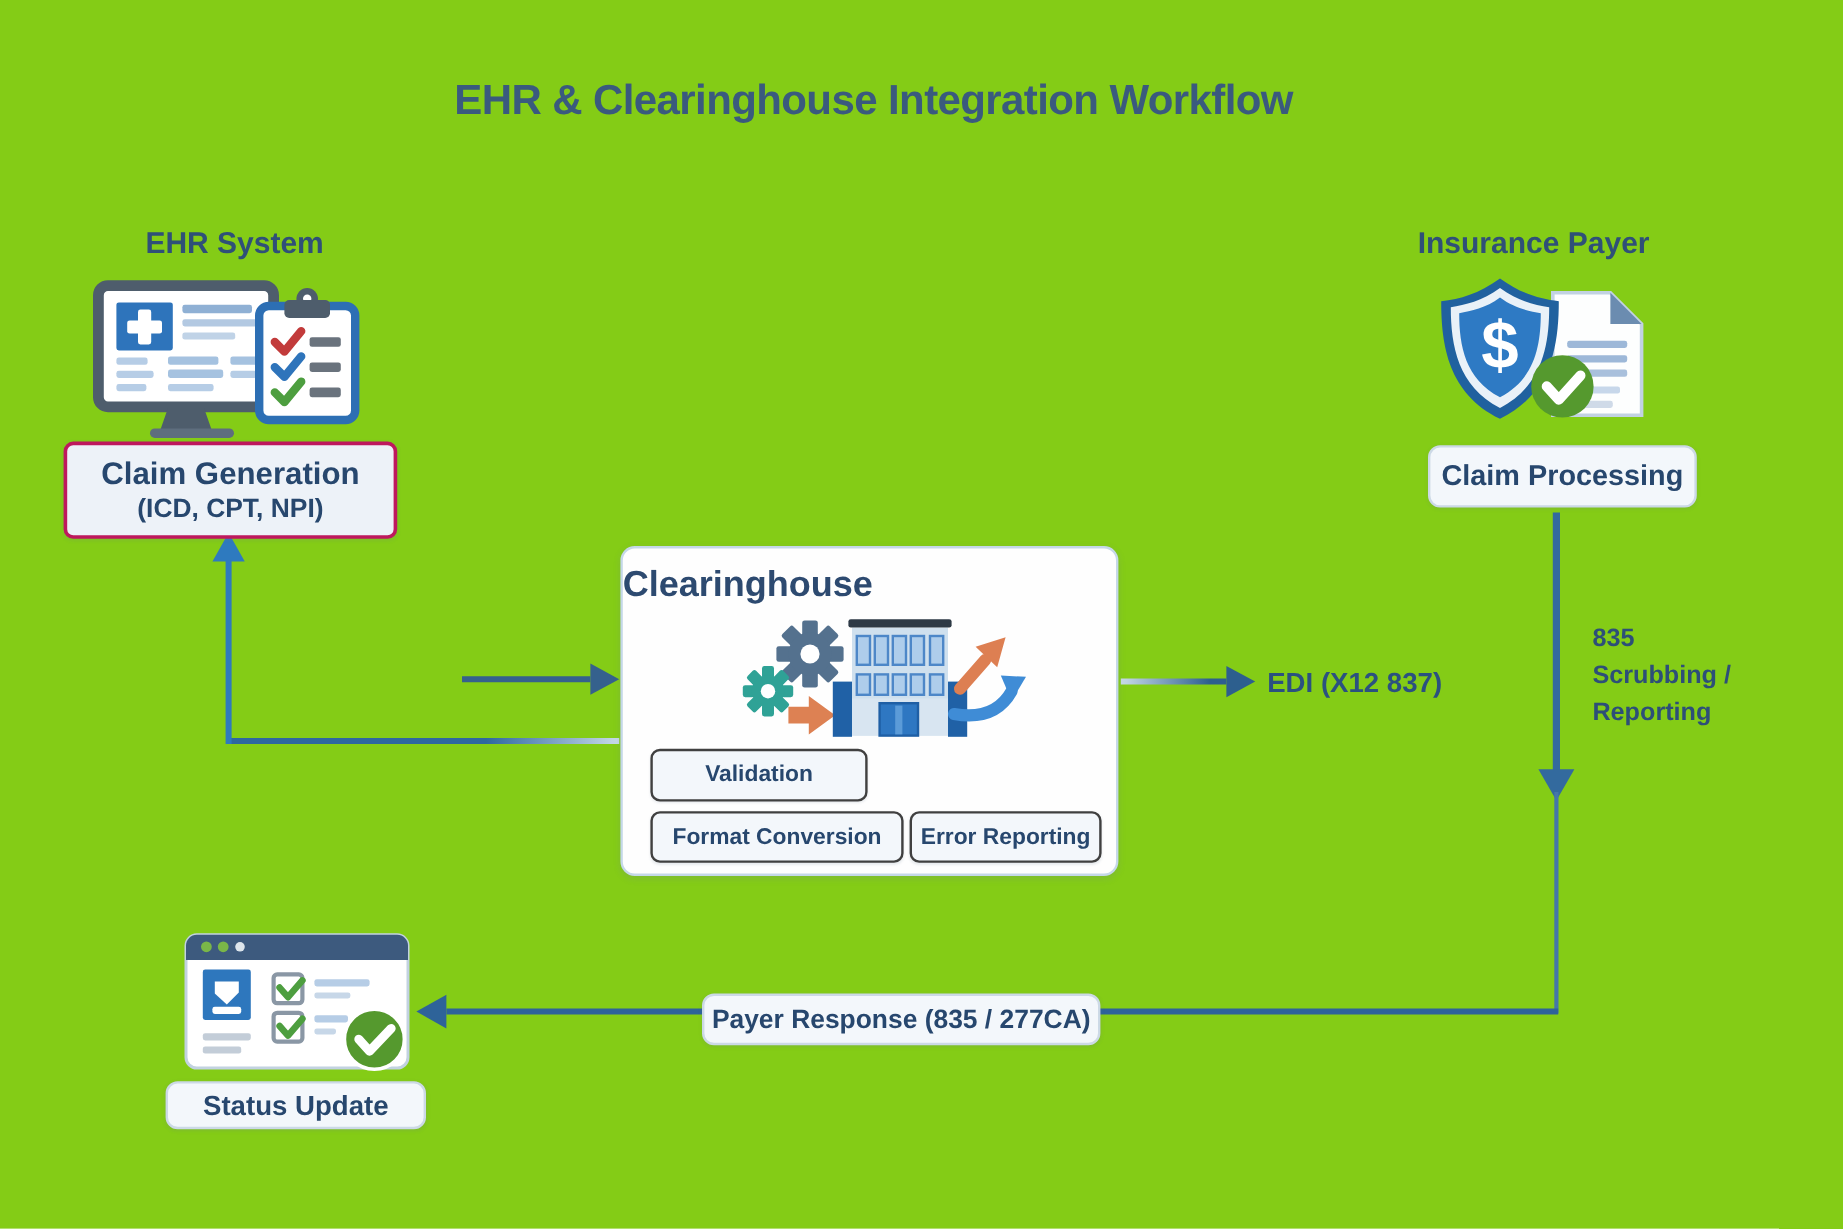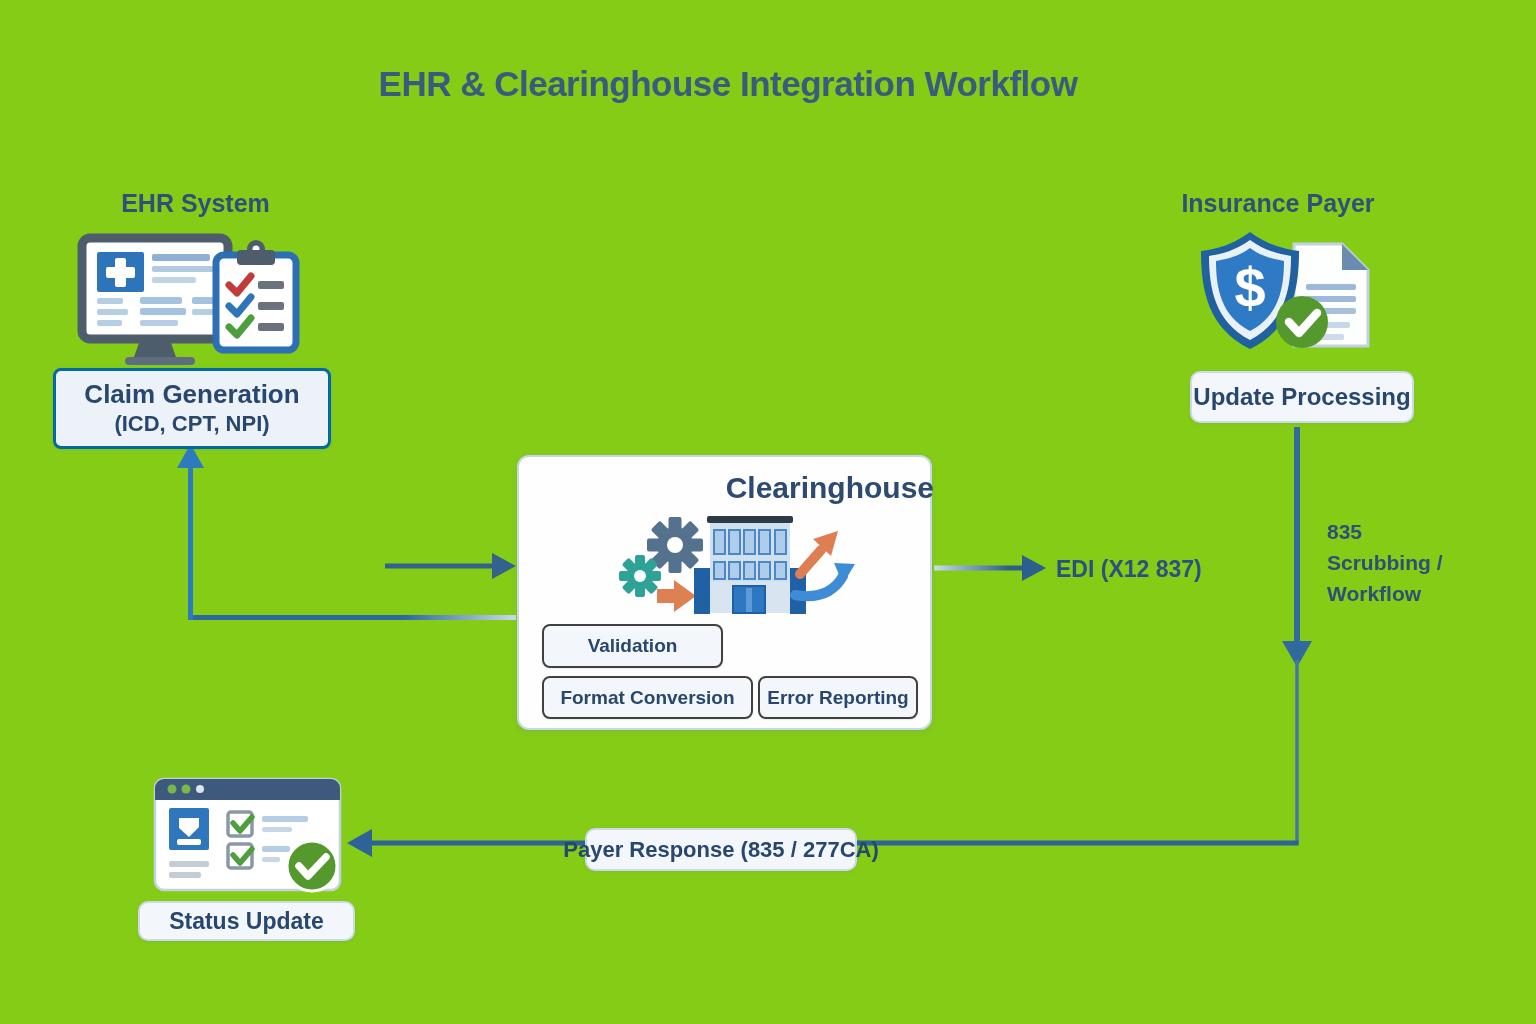--- a/index.html
+++ b/index.html
@@ -15,28 +15,28 @@
   .sec-label{font-size:25px;font-weight:bold;color:#2f5078;text-align:center;}
   .flow-label{font-weight:bold;color:#2d4f78;}
   .box{
     box-sizing:border-box;display:flex;align-items:center;justify-content:center;
     background:#f3f7fb;border:2px solid #ccd9e6;border-radius:9px;
     color:#27476e;font-weight:bold;white-space:nowrap;
     box-shadow:0 1px 3px rgba(100,120,145,.18);
   }
   .cg-box{
     box-sizing:border-box;display:flex;flex-direction:column;align-items:center;justify-content:center;
-    background:#edf2f8;border:3px solid #0369a1;border-radius:8px;color:#27476e;
+    background:#edf2f8;border:3px solid #be185d;border-radius:8px;color:#27476e;
     box-shadow:0 1px 3px rgba(100,120,145,.15);
   }
   .ch-box{
     box-sizing:border-box;background:#fefefe;border:2px solid #c5d8e8;border-radius:12px;
     box-shadow:0 2px 5px rgba(110,130,150,.22);
   }
-  .ch-title{font-size:30px;font-weight:bold;color:#2d4a70;text-align:right;}
+  .ch-title{font-size:30px;font-weight:bold;color:#2d4a70;text-align:left;}
   .fn-box{
     position:absolute;box-sizing:border-box;display:flex;align-items:center;justify-content:center;
     background:#f3f7fb;border:2px solid #404040;border-radius:8px;
     color:#27476e;font-weight:bold;font-size:19px;white-space:nowrap;
     box-shadow:0 1px 2px rgba(100,120,145,.14);
   }
 </style>
 </head>
 <body>
 
@@ -142,21 +142,21 @@
       <path d="M60,12 C75,23 89,26 101,28 C101,60 95,94 60,112 C25,94 19,60 19,28 C31,26 45,23 60,12 Z" fill="#e9f1f8"></path>
       <path d="M60,20 C72,29 84,31 94,33 C94,60 89,88 60,103 C31,88 26,60 26,33 C36,31 48,29 60,20 Z" fill="#2e7ac4"></path>
       <text x="60" y="79" text-anchor="middle" font-size="56" font-weight="bold" fill="#ffffff">$</text>
     </g>
     <g>
       <circle cx="112" cy="94" r="26" fill="#55992e"></circle>
       <path d="M99,94 l10,11 l18,-20" stroke="#ffffff" stroke-width="8.5" fill="none" stroke-linecap="round" stroke-linejoin="round"></path>
     </g>
   </svg>
 
-  <div class="abs box" style="left:1190px;top:371px;width:224px;height:52px;font-size:24px;border-radius:10px;">Update Processing</div>
+  <div class="abs box" style="left:1190px;top:371px;width:224px;height:52px;font-size:24px;border-radius:10px;">Claim Processing</div>
 
   <div class="abs ch-box" style="left:517px;top:455px;width:415px;height:275px;">
     <div class="abs ch-title" style="left:0;top:14px;width:415px;">Clearinghouse</div>
 
     <svg class="abs" style="left:88px;top:45px" width="260" height="125" viewBox="0 0 260 125">
       <g fill="#54718e">
         <g transform="translate(68,43)">
           <g>
             <rect x="-6.5" y="-28" width="13" height="13" rx="2"></rect>
             <rect x="-6.5" y="-28" width="13" height="13" rx="2" transform="rotate(45)"></rect>
@@ -221,21 +221,21 @@
     <div class="fn-box" style="left:239px;top:219px;width:160px;height:43px;">Error Reporting</div>
     <div class="fn-box" style="left:23px;top:219px;width:211px;height:43px;">Format Conversion</div>
   </div>
 
 
   <div class="abs flow-label" style="left:1056px;top:556px;font-size:23px;color:#2b5180;">EDI (X12 837)</div>
 
   <div class="abs flow-label" style="left:1327px;top:516px;line-height:31px;font-size:21px;">
     <div>835</div>
     <div>Scrubbing /</div>
-    <div>Workflow</div>
+    <div>Reporting</div>
   </div>
 
   <svg class="abs" style="left:152px;top:776px" width="200" height="120" viewBox="0 0 200 120">
     <g>
       <rect x="3" y="3" width="185" height="111" rx="9" fill="#ffffff" stroke="#c2d2e0" stroke-width="2.5"></rect>
       <path d="M3,24 v-12 a9,9 0 0 1 9,-9 h167 a9,9 0 0 1 9,9 v12 z" fill="#3d5a7e"></path>
       <circle cx="20" cy="13" r="4.5" fill="#7ab648"></circle>
       <circle cx="34" cy="13" r="4.5" fill="#7ab648"></circle>
       <circle cx="48" cy="13" r="4" fill="#dde5ec"></circle>
       <rect x="17" y="32" width="40" height="42" rx="2" fill="#2e77bd"></rect>
@@ -253,15 +253,15 @@
       <rect x="110" y="81" width="18" height="5" rx="2" fill="#c7d7e8"></rect>
     </g>
     <g>
       <circle cx="160" cy="90" r="25" fill="#55992e" stroke="#ffffff" stroke-width="3"></circle>
       <path d="M147,90 l9,10 l18,-19" stroke="#ffffff" stroke-width="7.5" fill="none" stroke-linecap="round" stroke-linejoin="round"></path>
     </g>
   </svg>
 
   <div class="abs box" style="left:138px;top:901px;width:217px;height:40px;font-size:23px;border-radius:10px;">Status Update</div>
 
-  <div class="abs box" style="left:585px;top:828px;width:272px;height:43px;font-size:22px;border-radius:10px;">Payer Response (835 / 277CA)</div>
+  <div class="abs box" style="left:585px;top:828px;width:332px;height:43px;font-size:22px;border-radius:10px;">Payer Response (835 / 277CA)</div>
 
 </div>
 
 </body></html>

